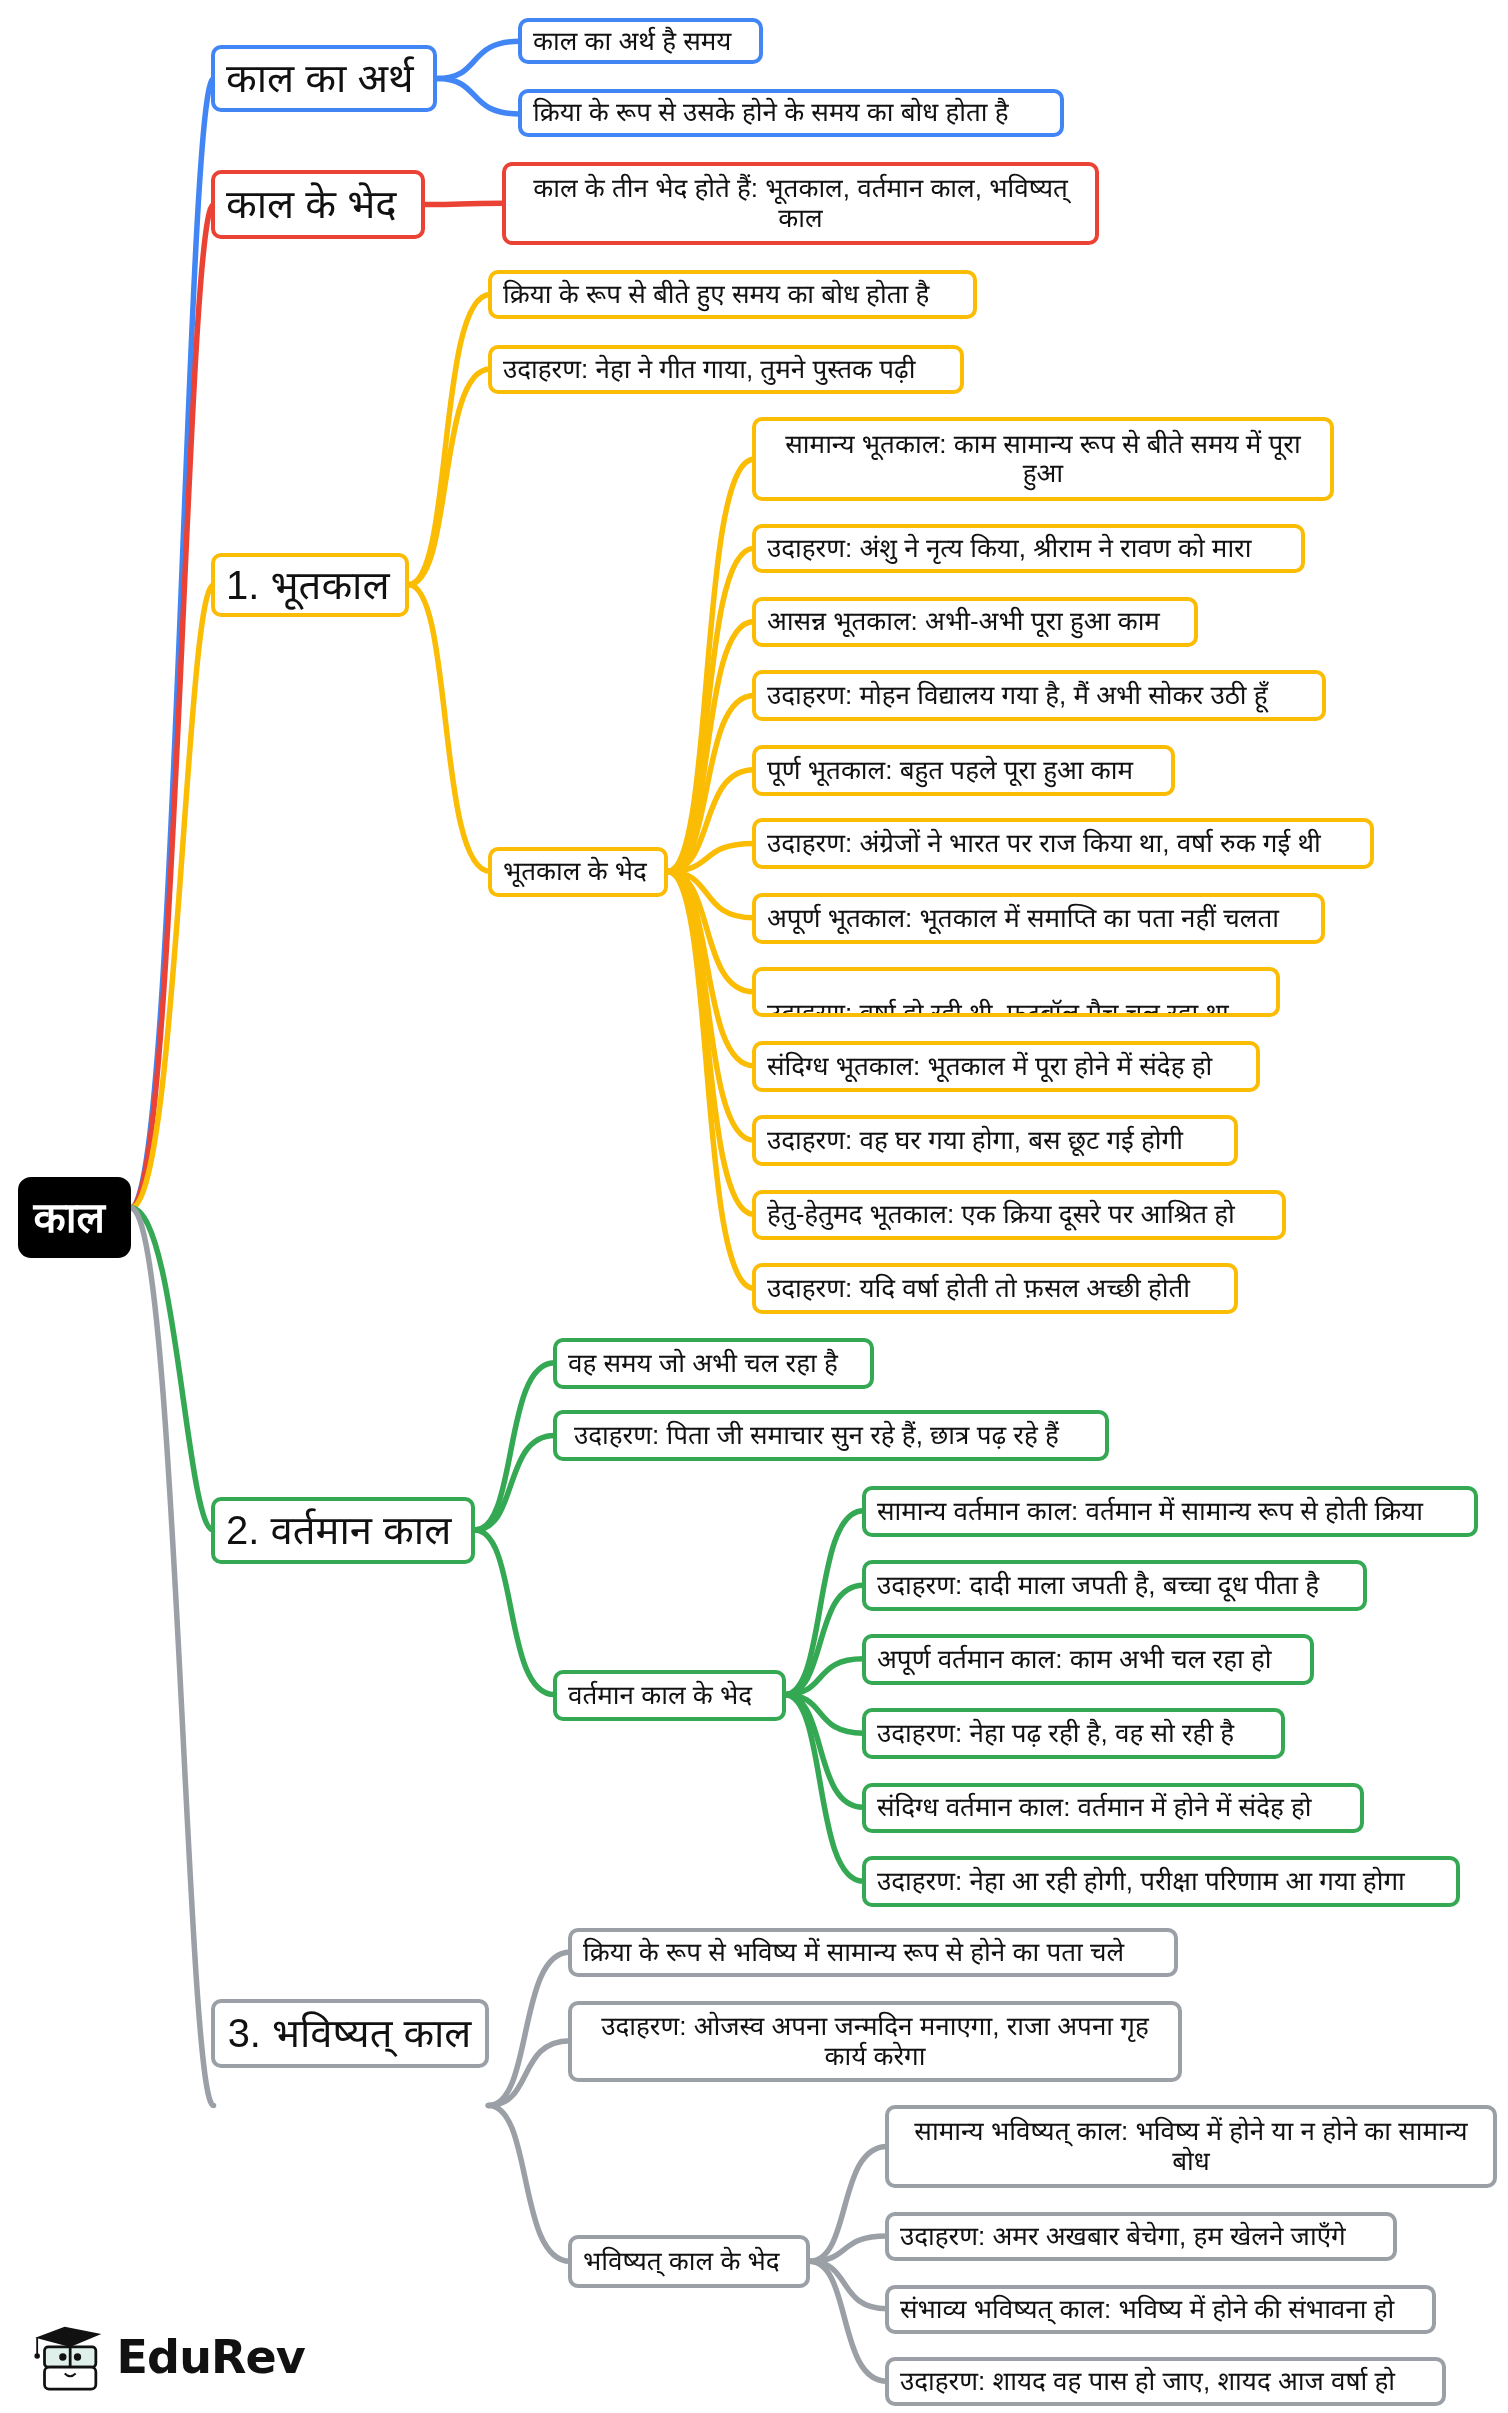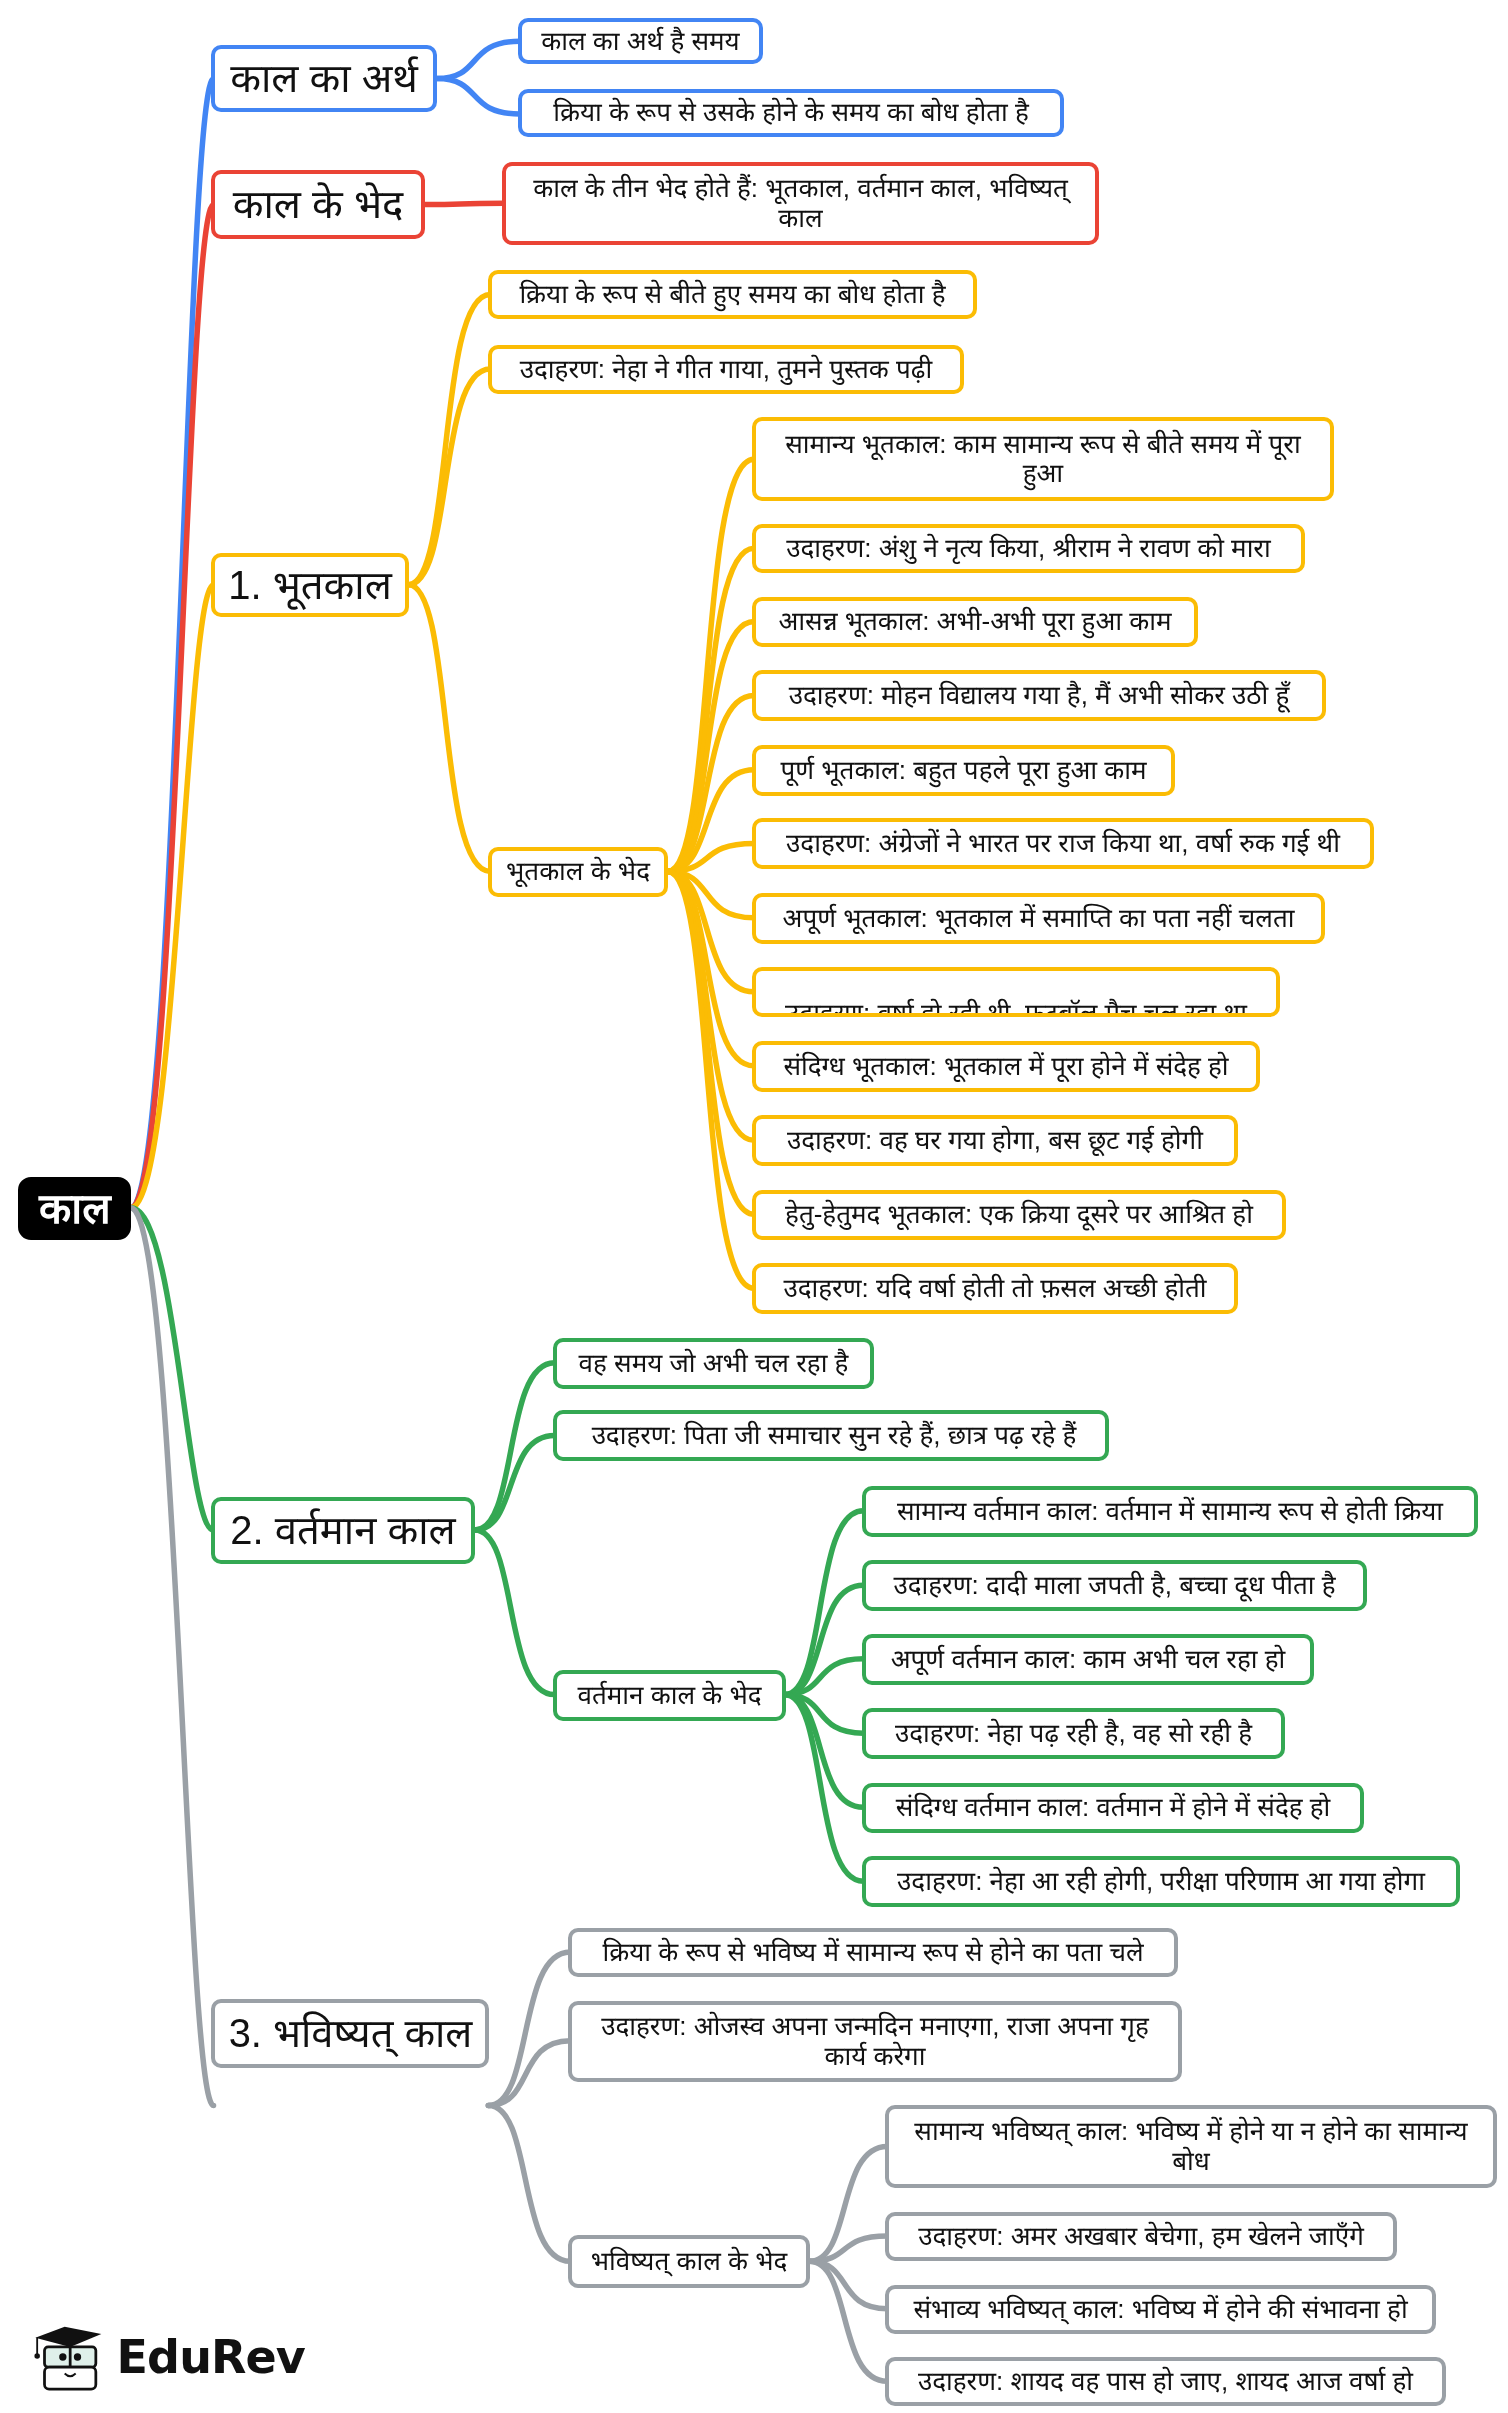--- a/index.html
+++ b/index.html
@@ -1,21 +1,21 @@
 <!DOCTYPE html>
 <html style="font-size:14.7px"><head>
 <meta charset="utf-8">
 <style>
   html, body { margin: 0; padding: 0; background: #ffffff; }
   body { width: 1509px; height: 2413px; position: relative; overflow: hidden;
          font-family: "Liberation Sans", "DejaVu Sans", sans-serif; color: #111; }
   #links { position: absolute; left: 0; top: 0; width: 1509px; height: 2413px; pointer-events: none; }
   .node { position: absolute; box-sizing: border-box; background: #fff;
           border-width: 4.6px; border-style: solid; border-radius: 10px;
-          display: flex; align-items: center; justify-content: center; text-align: center;
+          display: flex; align-items: center; justify-content: flex-start; text-align: center;
           line-height: 1.12; padding: 1.8px 11px; white-space: nowrap; overflow: hidden; }
   .node.wrap { white-space: normal; }
   .root { background: #000; color: #fff; border-color: #000; border-radius: 13px;
           font-size: 42px; font-weight: bold; }
   .l1 { font-size: 40px; }
   .l2 { font-size: 26px; }
   .l3 { font-size: 26px; }
   .c-blue { border-color: #4285F4; }
   .c-red { border-color: #EA4335; }
   .c-yellow { border-color: #FBBC04; }
@@ -62,21 +62,21 @@
     <path d="M142,1314 C192,1314 202,2290.5 232,2290.5" stroke="#9AA0A6" stroke-width="6" fill="none" stroke-linecap="round"></path>
     <path d="M531,2290.5 C579.95,2290.5 562.15,2123.5 620,2123.5" stroke="#9AA0A6" stroke-width="6" fill="none" stroke-linecap="round"></path>
     <path d="M531,2290.5 C579.95,2290.5 562.15,2220 620,2220" stroke="#9AA0A6" stroke-width="6" fill="none" stroke-linecap="round"></path>
     <path d="M531,2290.5 C579.95,2290.5 562.15,2460 620,2460" stroke="#9AA0A6" stroke-width="6" fill="none" stroke-linecap="round"></path>
     <path d="M880,2460 C926.75,2460 909.75,2335 965,2335" stroke="#9AA0A6" stroke-width="6" fill="none" stroke-linecap="round"></path>
     <path d="M880,2460 C926.75,2460 909.75,2432.5 965,2432.5" stroke="#9AA0A6" stroke-width="6" fill="none" stroke-linecap="round"></path>
     <path d="M880,2460 C926.75,2460 909.75,2511.5 965,2511.5" stroke="#9AA0A6" stroke-width="6" fill="none" stroke-linecap="round"></path>
     <path d="M880,2460 C926.75,2460 909.75,2590.5 965,2590.5" stroke="#9AA0A6" stroke-width="6" fill="none" stroke-linecap="round"></path>
   </svg>
 
-<div class="node root" id="n-root" style="left:18.4px;top:1177px;width:113px;height:63px;">
+<div class="node root" id="n-root" style="left:18.4px;top:1177px;width:113px;height:81px;">
     <span style="display: inline-block;">काल</span>
   </div>
 
 <div class="node l1 c-blue" id="n-m" style="left:211px;top:45px;width:226px;height:67px;">
     <span style="display: inline-block;">काल का अर्थ</span>
   </div>
 <div class="node l2 c-blue" id="n-m1" style="left:518px;top:18.4px;width:245px;height:46px;">
     <span style="display: inline-block;">काल का अर्थ है समय</span>
   </div>
 <div class="node l2 c-blue" id="n-m2" style="left:518px;top:89px;width:546px;height:48px;">

